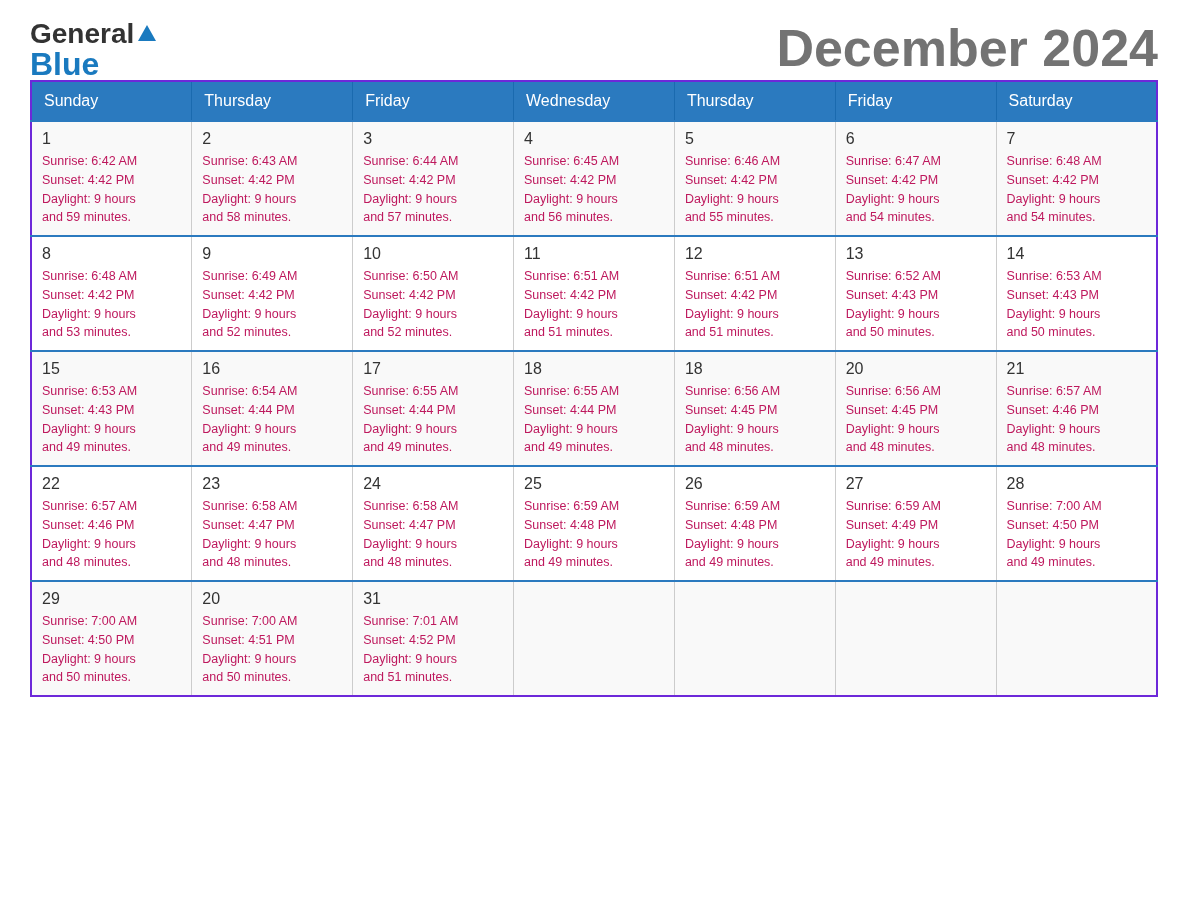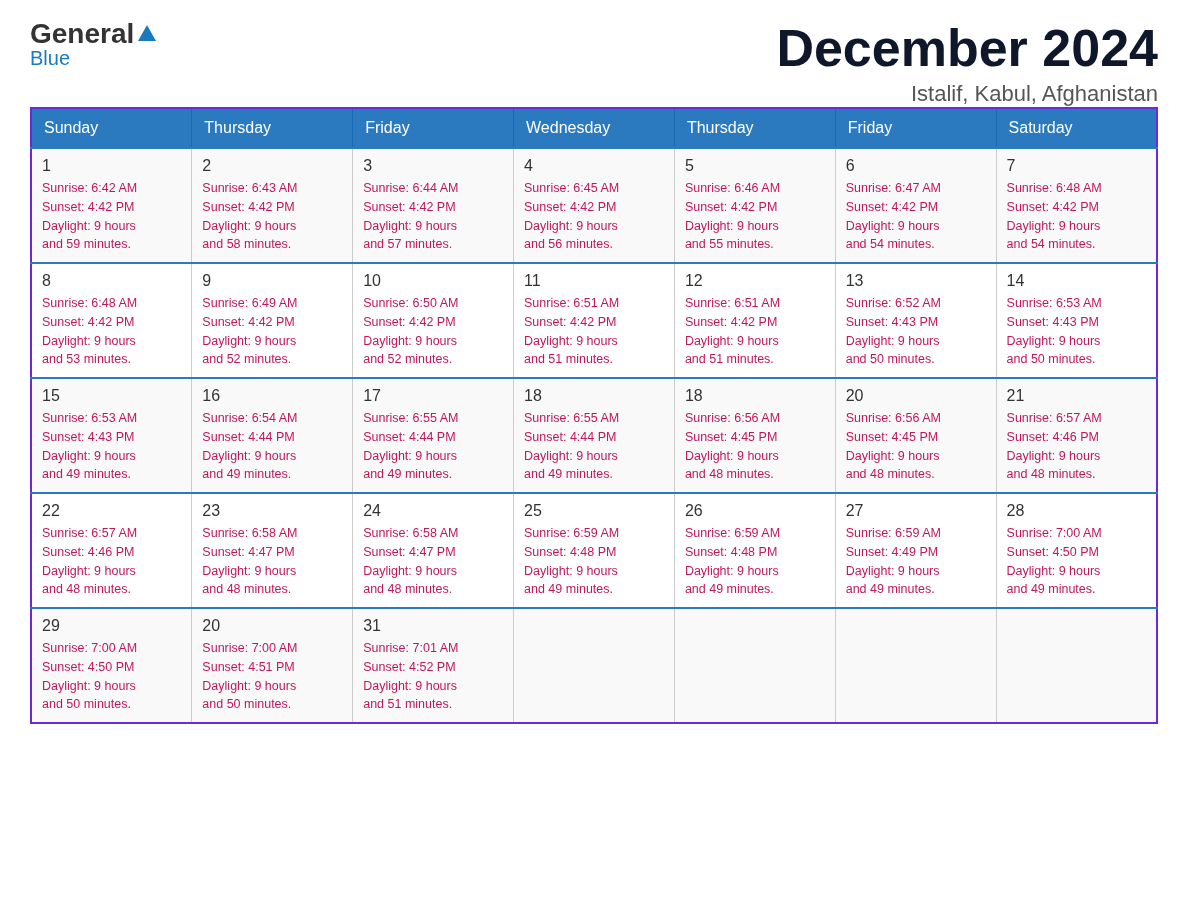--- a/index.html
+++ b/index.html
@@ -20,34 +20,34 @@
       flex-direction: column;
       align-items: flex-start;
     }
     .logo-general {
       font-size: 28px;
       font-weight: bold;
       color: #333;
       line-height: 1;
     }
     .logo-blue {
-      font-size: 20px;
-      font-weight: normal;
+      font-size: 32px;
+      font-weight: bold;
       color: #1a7abf;
       line-height: 1;
       display: flex;
       align-items: center;
     }
     .title-section {
       text-align: right;
     }
     .calendar-title {
       font-size: 52px;
       font-weight: bold;
-      color: #0f172a;
+      color: #737373;
       line-height: 1.1;
     }
     .calendar-subtitle {
       font-size: 22px;
       color: #555;
       margin-top: 4px;
     }
     .calendar-table {
       width: 100%;
       border-collapse: collapse;
@@ -102,21 +102,20 @@
     <div style="display:flex; align-items:center;">
       <span class="logo-general">General</span>
       <svg width="22" height="22" viewBox="0 0 22 22" style="margin-left:2px;">
         <polygon points="11,2 20,18 2,18" fill="#1a7abf"></polygon>
       </svg>
     </div>
     <span class="logo-blue">Blue</span>
   </div>
   <div class="title-section">
     <div class="calendar-title">December 2024</div>
-    <div class="calendar-subtitle">Istalif, Kabul, Afghanistan</div>
   </div>
 </div>
 
 <table class="calendar-table">
   <thead>
     <tr>
     <th>Sunday</th>
         <th>Thursday</th>
         <th>Friday</th>
         <th>Wednesday</th>

